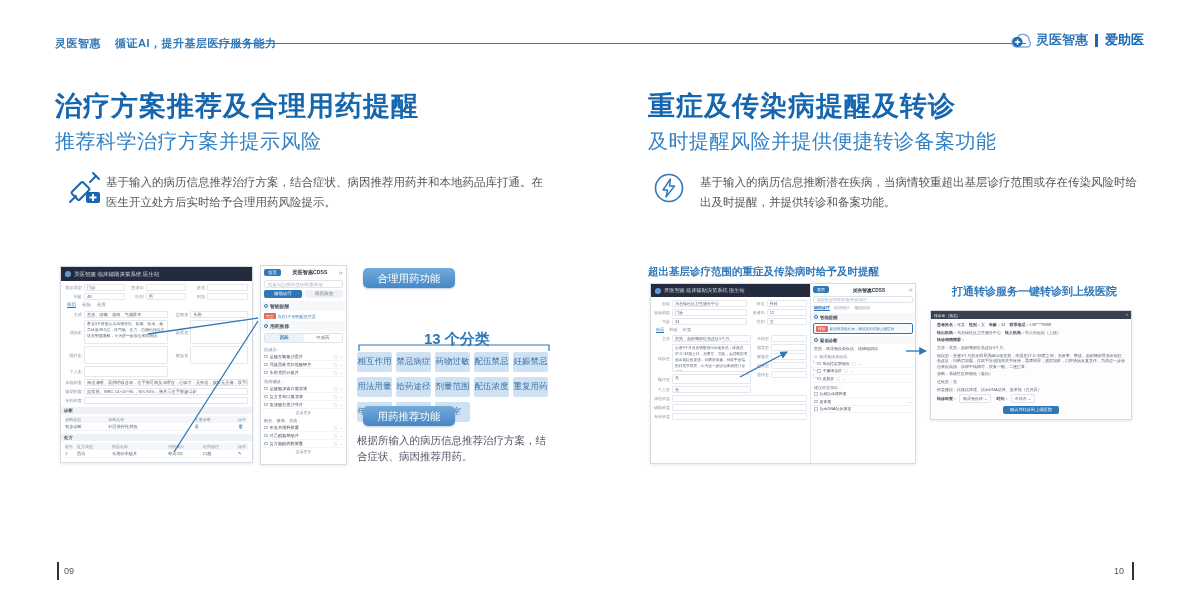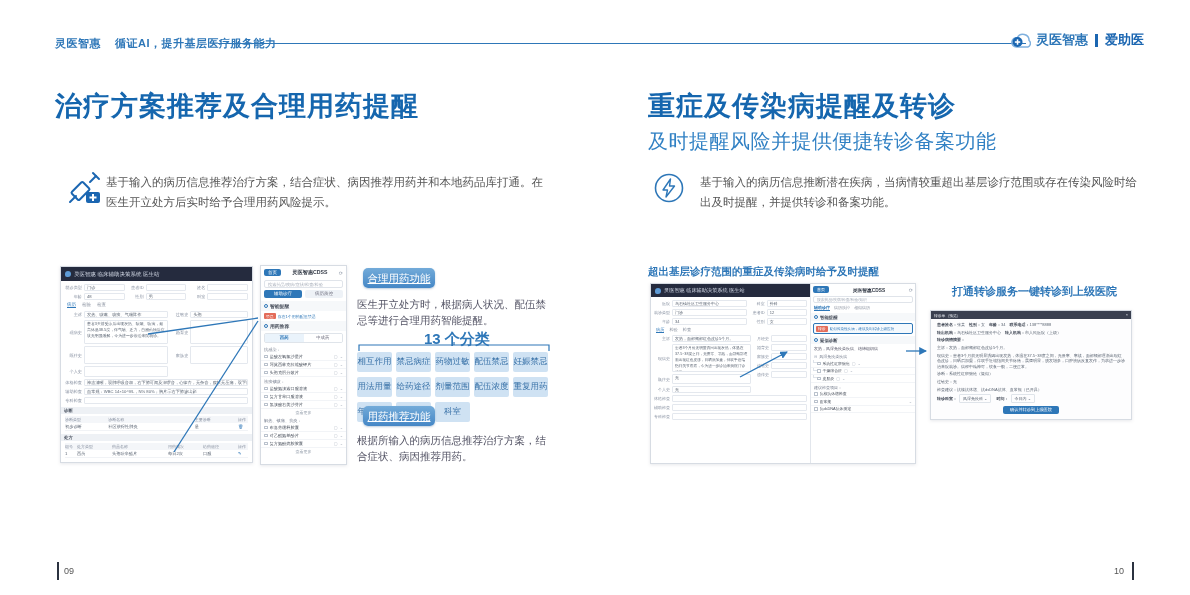--- a/index.html
+++ b/index.html
@@ -16,21 +16,21 @@
   .hdr-logo .bar { width:3px; height:13px; background:#1b66b1; margin:0 2px; }
   .hdr-logo .sub { font-size:13px; font-weight:bold; color:#1b66b1; }
 
   
   .pg-title { position:absolute; font-size:27px; font-weight:800; color:#1566ae; letter-spacing:1px; }
   .pg-sub { position:absolute; font-size:20px; color:#3181c4; letter-spacing:.5px; }
   .intro { position:absolute; font-size:11.5px; color:#555; line-height:1.7; }
   .intro-icon { position:absolute; }
 
   
-  .pill { position:absolute; width:72px; height:20px; border-radius:5px; background:linear-gradient(180deg,#73abd9,#4587c6); color:#fff; font-size:10.5px; text-align:center; line-height:20px; box-shadow:0 1px 2px rgba(40,90,140,.3);text-decoration:underline; }
+  .pill { position:absolute; width:92px; height:20px; border-radius:5px; background:linear-gradient(180deg,#73abd9,#4587c6); color:#fff; font-size:10.5px; text-align:center; line-height:20px; box-shadow:0 1px 2px rgba(40,90,140,.3); }
   .pill-desc { position:absolute; width:194px; font-size:10.5px; color:#556; line-height:1.55; }
   .cat-label { position:absolute; font-size:15px; font-weight:bold; color:#2e77b8; }
   .tags { position:absolute; left:357px; top:352px; width:194px; display:flex; flex-wrap:wrap; gap:5px 4px; }
   .tag { background:#cfe2f3; color:#356fa6; font-size:8.5px; padding:4px 0; width:35px; text-align:center; border-radius:2px; }
   .statbar { position:absolute; left:60px; top:481px; width:487px; height:42px; background:#d9e8f6; display:flex; align-items:center; justify-content:center; font-size:11px; color:#445; }
   .statbar .big { font-size:17px; color:#2e77b8; margin:0 1px; }
 
   
   .pnum { position:absolute; font-size:9px; color:#555; }
   .pbar { position:absolute; width:2px; height:18px; background:#2b3240; }
@@ -143,20 +143,21 @@
       <circle cx="8.5" cy="11.5" r="6.5" fill="#1b66b1"></circle>
       <rect x="7.5" y="8" width="2" height="7" fill="#fff"></rect>
         <rect x="5" y="10.5" width="7" height="2" fill="#fff"></rect>
     </svg>
     <span class="brand">灵医智惠</span>
     <span class="bar"></span>
     <span class="sub">爱助医</span>
   </div>
 
   <div class="pg-title" style="left:55px;top:88px;font-family:Liberation Serif, serif;">治疗方案推荐及合理用药提醒</div>
+  <div class="pg-sub" style="left:55px;top:128px;">推荐科学治疗方案并提示风险</div>
 
   <svg class="intro-icon" style="left:66px;top:170px;" width="36" height="36" viewBox="0 0 36 36">
     <g stroke="#1b66b1" stroke-width="2" fill="none" stroke-linecap="round">
       <line x1="4" y1="32" x2="10" y2="26"></line>
       <rect x="9" y="13" width="11" height="16" rx="1.5" transform="rotate(45 14.5 21)"></rect>
       <line x1="24" y1="12" x2="30" y2="6"></line>
       <line x1="27" y1="3" x2="33" y2="9"></line>
     </g>
     <rect x="20" y="22" width="14" height="11" rx="2" fill="#1b66b1"></rect>
     <rect x="26" y="24" width="2" height="7" fill="#fff"></rect>
@@ -354,21 +355,20 @@
     <div class="item">
         <span class="cb"></span>
         <span class="nm">复方氨酚烷胺胶囊</span>
         <span class="mini-ic">▢</span>
         <span class="mini-ic">⌄</span>
       </div>
     <div class="more">查看更多</div>
   </div>
 
   <div class="pill" style="left:363px;top:268px;">合理用药功能</div>
-  <div class="pill-desc" style="left:357px;top:296px;">医生开立处方时，根据病人状况、配伍禁忌等进行合理用药智能提醒。</div>
   <div class="cat-label" style="left:424px;top:330px;">13 个分类</div>
   <svg style="position:absolute;left:357px;top:342px;" width="194" height="10" viewBox="0 0 194 10">
     <path d="M2 9 L2 3 L192 3 L192 9 M97 3 L97 0" fill="none" stroke="#2e77b8" stroke-width="1.2"></path>
   </svg>
   <div class="tags">
     <span class="tag">相互作用</span>
     <span class="tag">禁忌病症</span>
     <span class="tag">药物过敏</span>
     <span class="tag">配伍禁忌</span>
     <span class="tag">妊娠禁忌</span>

